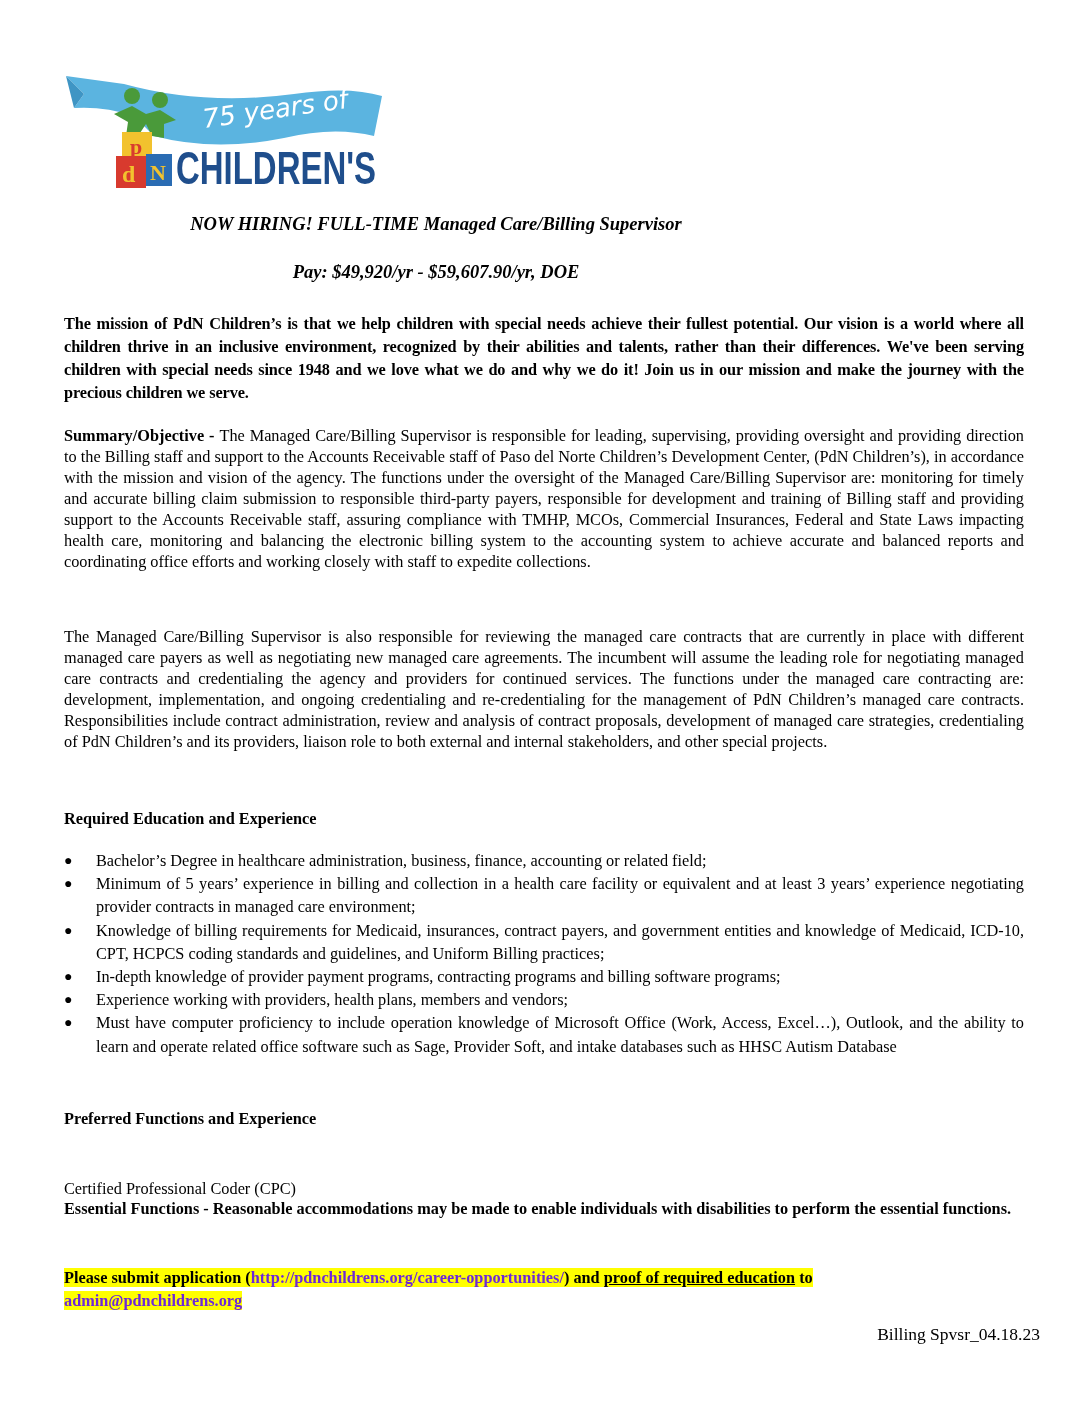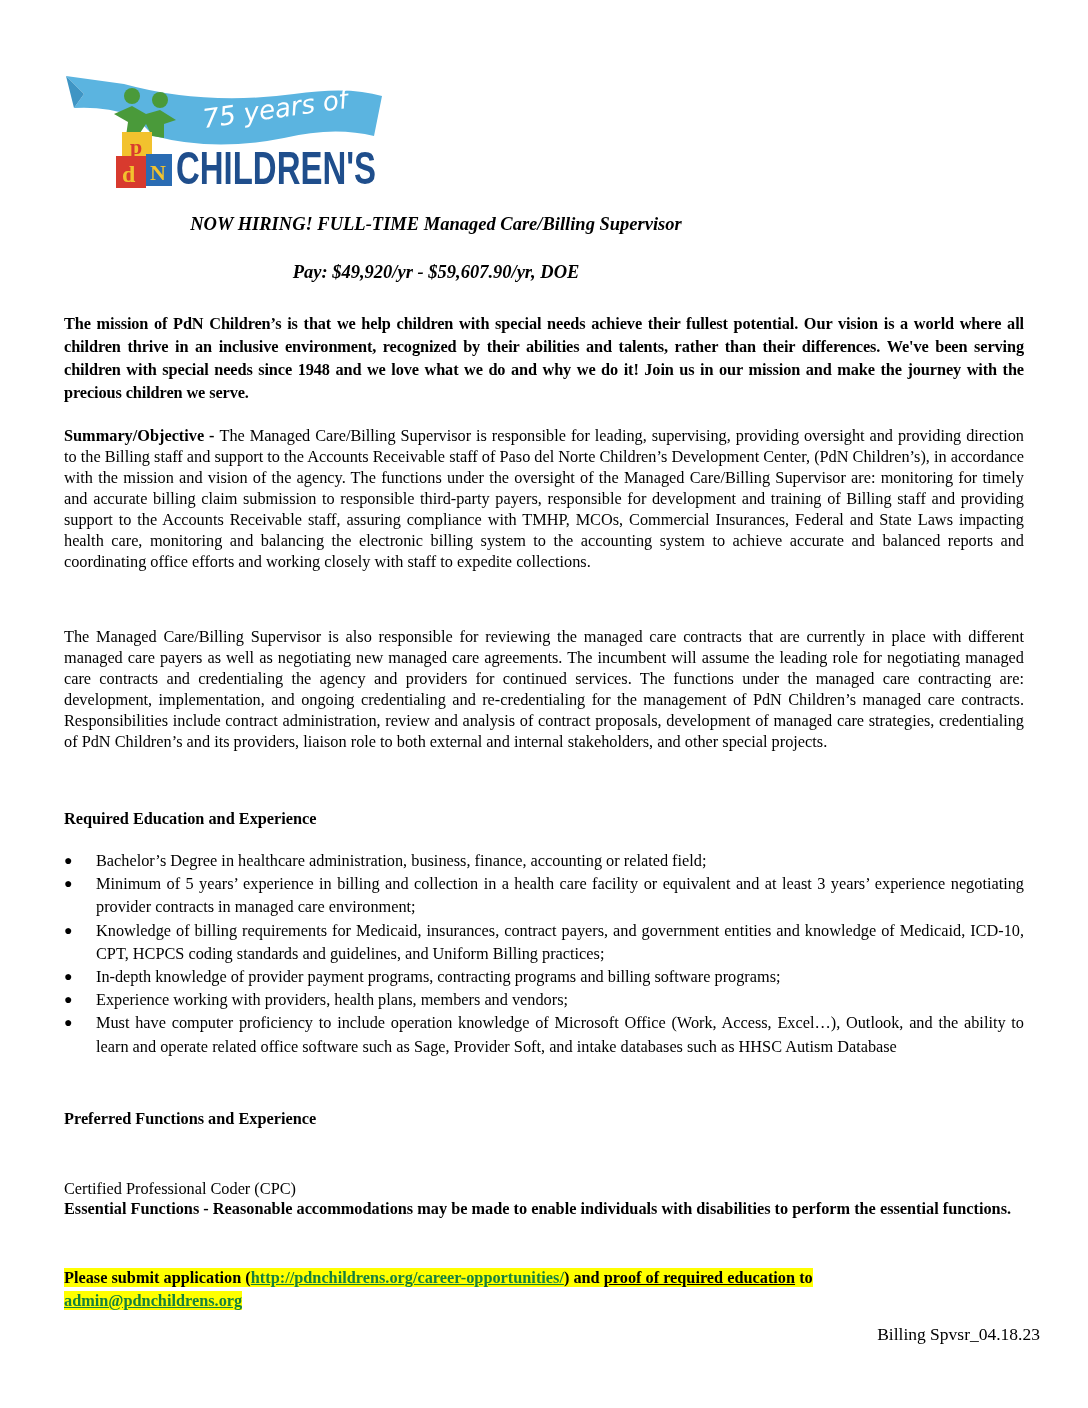--- a/index.html
+++ b/index.html
@@ -33,21 +33,21 @@
     .bullets { position: absolute; left: 64px; top: 849px; width: 960px; margin: 0; padding: 0; list-style: none; font-size: 16.3px; line-height: 23.2px; }
     .bullets li { position: relative; padding-left: 32px; text-align: justify; }
     .bullets li .dot { position: absolute; left: 0; top: 0; font-size: 14px; }
 
     .h-pref { top: 1108px; font-weight: bold; }
     .cpc { top: 1154px; margin-top: 24px; }
     .essential { top: 1198px; font-weight: bold; }
 
     .submit { top: 1266px; font-weight: bold; line-height: 23px; text-align: left; }
     .hl { background: #ffff00; }
-    .link { color: #15803d; text-decoration: underline; }
+    .link { color: #6d28d9; }
     .uline { text-decoration: underline; }
     .footer { position: absolute; left: 0; width: 1024px; top: 1324px; text-align: right; font-size: 17.5px; padding-left: 16px; }
   </style>
 </head>
 <body>
 
 <div class="page">
 
   <div class="logo">
     <svg viewBox="0 0 320 125" xmlns="http://www.w3.org/2000/svg">

